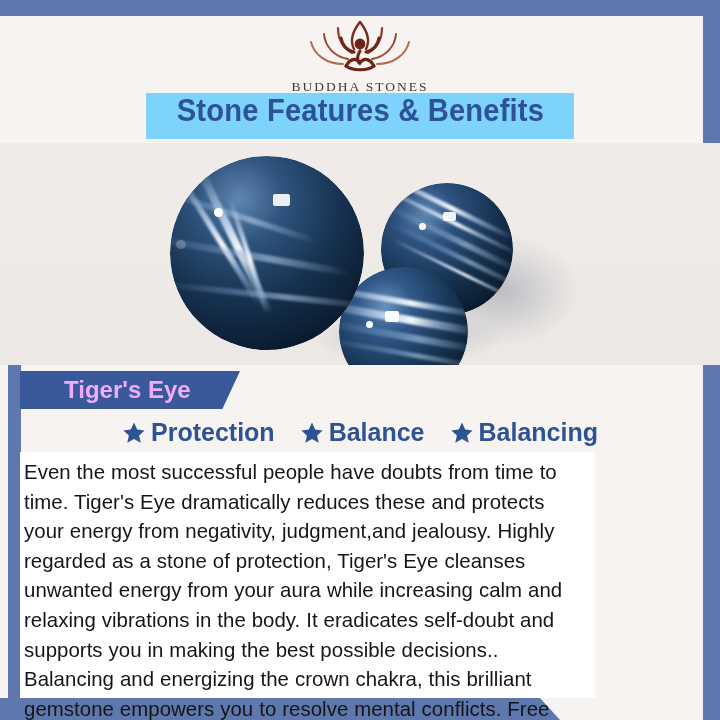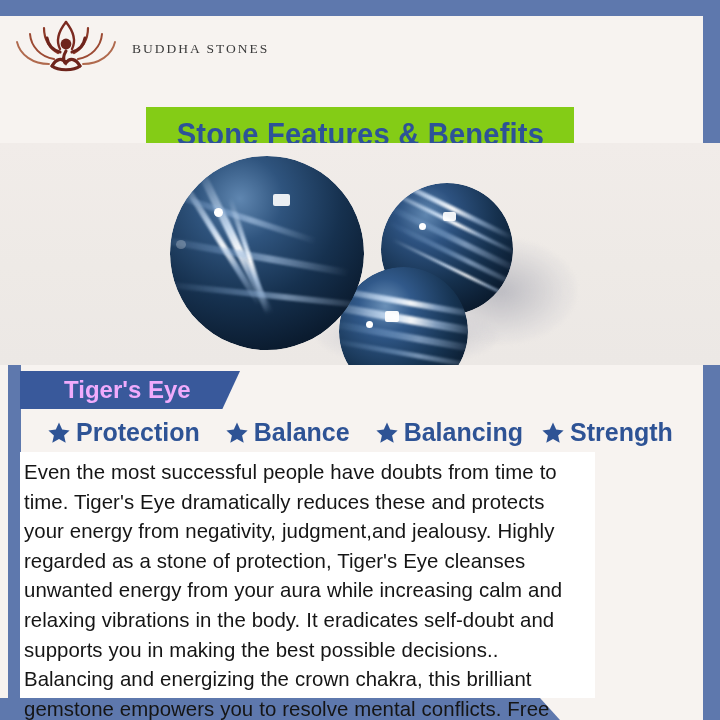--- a/index.html
+++ b/index.html
@@ -53,47 +53,47 @@
     background: #efe9e4;
     z-index: -1;
   }
 
   
   .logo-wrap {
     position: absolute;
     left: 0; top: 18px;
     width: 720px;
     display: flex;
-    flex-direction: row;
+    flex-direction: column;
     align-items: center;
   }
   .logo-mark {
     width: 132px;
     height: 58px;
     display: block;
   }
   .logo-word {
     margin-top: 3px;
     font-family: "Liberation Serif", serif;
     font-size: 13.5px;
     letter-spacing: 2.0px;
     color: #3a3a3a;
     font-weight: 400;
   }
 
   
   .title-box {
     position: absolute;
     left: 146px;
-    top: 107px;
+    top: 93px;
     width: 428px;
     height: 46px;
-    background: #84cc16;
-    display: flex;
-    align-items: flex-end;
+    background: #7dd3fc;
+    display: flex;
+    align-items: flex-start;
     justify-content: center;
   }
   .title-text {
     font-family: "Liberation Sans Narrow", "Liberation Sans", sans-serif;
     font-weight: bold;
     font-size: 31px;
     color: #2d5298;
     letter-spacing: 0.2px;
     transform: scaleX(0.94);
     white-space: nowrap;
@@ -352,27 +352,19 @@
       <span>Balance</span>
     </div>
     <div class="benefit">
       <span class="star">
         <svg viewBox="0 0 24 24">
             <polygon fill="#2e5395" points="12,1.6 15.2,8.6 22.6,9.4 17.1,14.4 18.7,21.8 12,18 5.3,21.8 6.9,14.4 1.4,9.4 8.8,8.6"></polygon>
           </svg>
       </span>
       <span>Balancing</span>
     </div>
-    <div class="benefit" style="margin-left:2px;">
-      <span class="star">
-        <svg viewBox="0 0 24 24">
-            <polygon fill="#2e5395" points="12,1.6 15.2,8.6 22.6,9.4 17.1,14.4 18.7,21.8 12,18 5.3,21.8 6.9,14.4 1.4,9.4 8.8,8.6"></polygon>
-          </svg>
-      </span>
-      <span>Strength</span>
-    </div>
   </div>
 
   <div class="body-copy">
     <p>Even the most successful people have doubts from time to time. Tiger's Eye dramatically reduces these and protects your energy from negativity, judgment,and jealousy. Highly regarded as a stone of protection, Tiger's Eye cleanses unwanted energy from your aura while increasing calm and relaxing vibrations in the body. It eradicates self-doubt and supports you in making the best possible decisions.. Balancing and energizing the crown chakra, this brilliant gemstone empowers you to resolve mental conflicts. Free your mind from unclear thoughts and unnecessary tension that stops you from succeeding in life.</p>
   </div>
 
 </div>
 
 </body></html>

